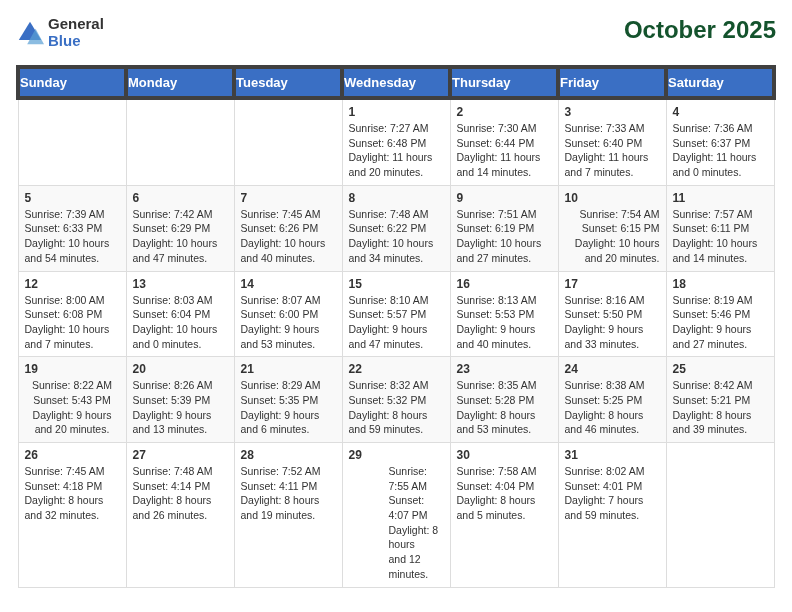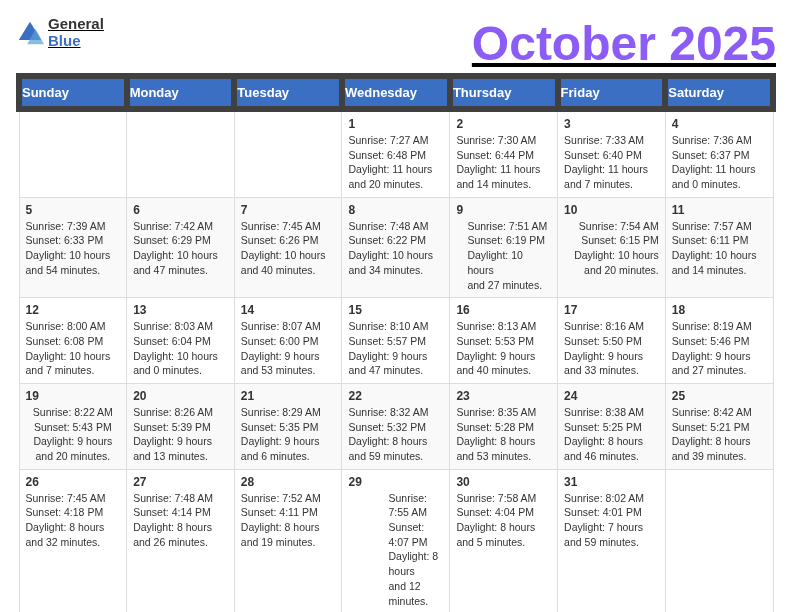--- a/index.html
+++ b/index.html
@@ -7,22 +7,21 @@
       font-family: Arial, sans-serif;
       background: #fff;
       width: 792px;
       min-height: 612px;
       padding: 16px;
     }
     .header-area {
       display: flex;
       justify-content: space-between;
       align-items: flex-start;
-      margin-bottom: 2px;
-      text-decoration: underline;
+      margin-bottom: 16px;
     }
     .logo {
       display: flex;
       align-items: center;
       gap: 4px;
     }
     .logo-text {
       display: flex;
       flex-direction: column;
       font-size: 15px;
@@ -32,40 +31,40 @@
     .logo-text .general { color: #333; }
     .logo-text .blue { color: #3a6fc4; }
     .logo-icon {
       width: 28px;
       height: 28px;
     }
     .title-block {
       text-align: right;
     }
     .month-title {
-      font-size: 48px;
+      font-size: 24px;
       font-weight: bold;
-      color: #8b5cf6;
+      color: #14532d;
     }
     .location {
       font-size: 14px;
       color: #555;
     }
     .calendar {
       width: 100%;
       border-collapse: collapse;
       border: 1px solid #ccc;
     }
     .calendar th {
       background-color: #3a6fc4;
       color: #fff;
       text-align: left;
       padding: 6px 0;
       font-size: 13px;
-      border: 6px solid #404040;
+      border: 4px solid #404040;
     }
     .calendar td {
       vertical-align: top;
       padding: 5px 6px;
       border: 1px solid #ddd;
       font-size: 10.5px;
       color: #333;
       width: 108px;
       height: 80px;
       background: #fff;
@@ -175,21 +174,21 @@
         </td>
         <td>
           <div class="day-num">8</div>
           <div class="day-info" style="white-space: pre-line;">Sunrise: 7:48 AM
 Sunset: 6:22 PM
 Daylight: 10 hours
 and 34 minutes.</div>
         </td>
         <td>
           <div class="day-num">9</div>
-          <div class="day-info" style="white-space: pre-line; margin-left: 11px;">Sunrise: 7:51 AM
+          <div class="day-info" style="white-space: pre-line;">Sunrise: 7:51 AM
 Sunset: 6:19 PM
 Daylight: 10 hours
 and 27 minutes.</div>
         </td>
         <td>
           <div class="day-num">10</div>
           <div class="day-info" style="white-space: pre-line; text-align: right;">Sunrise: 7:54 AM
 Sunset: 6:15 PM
 Daylight: 10 hours
 and 20 minutes.</div>

